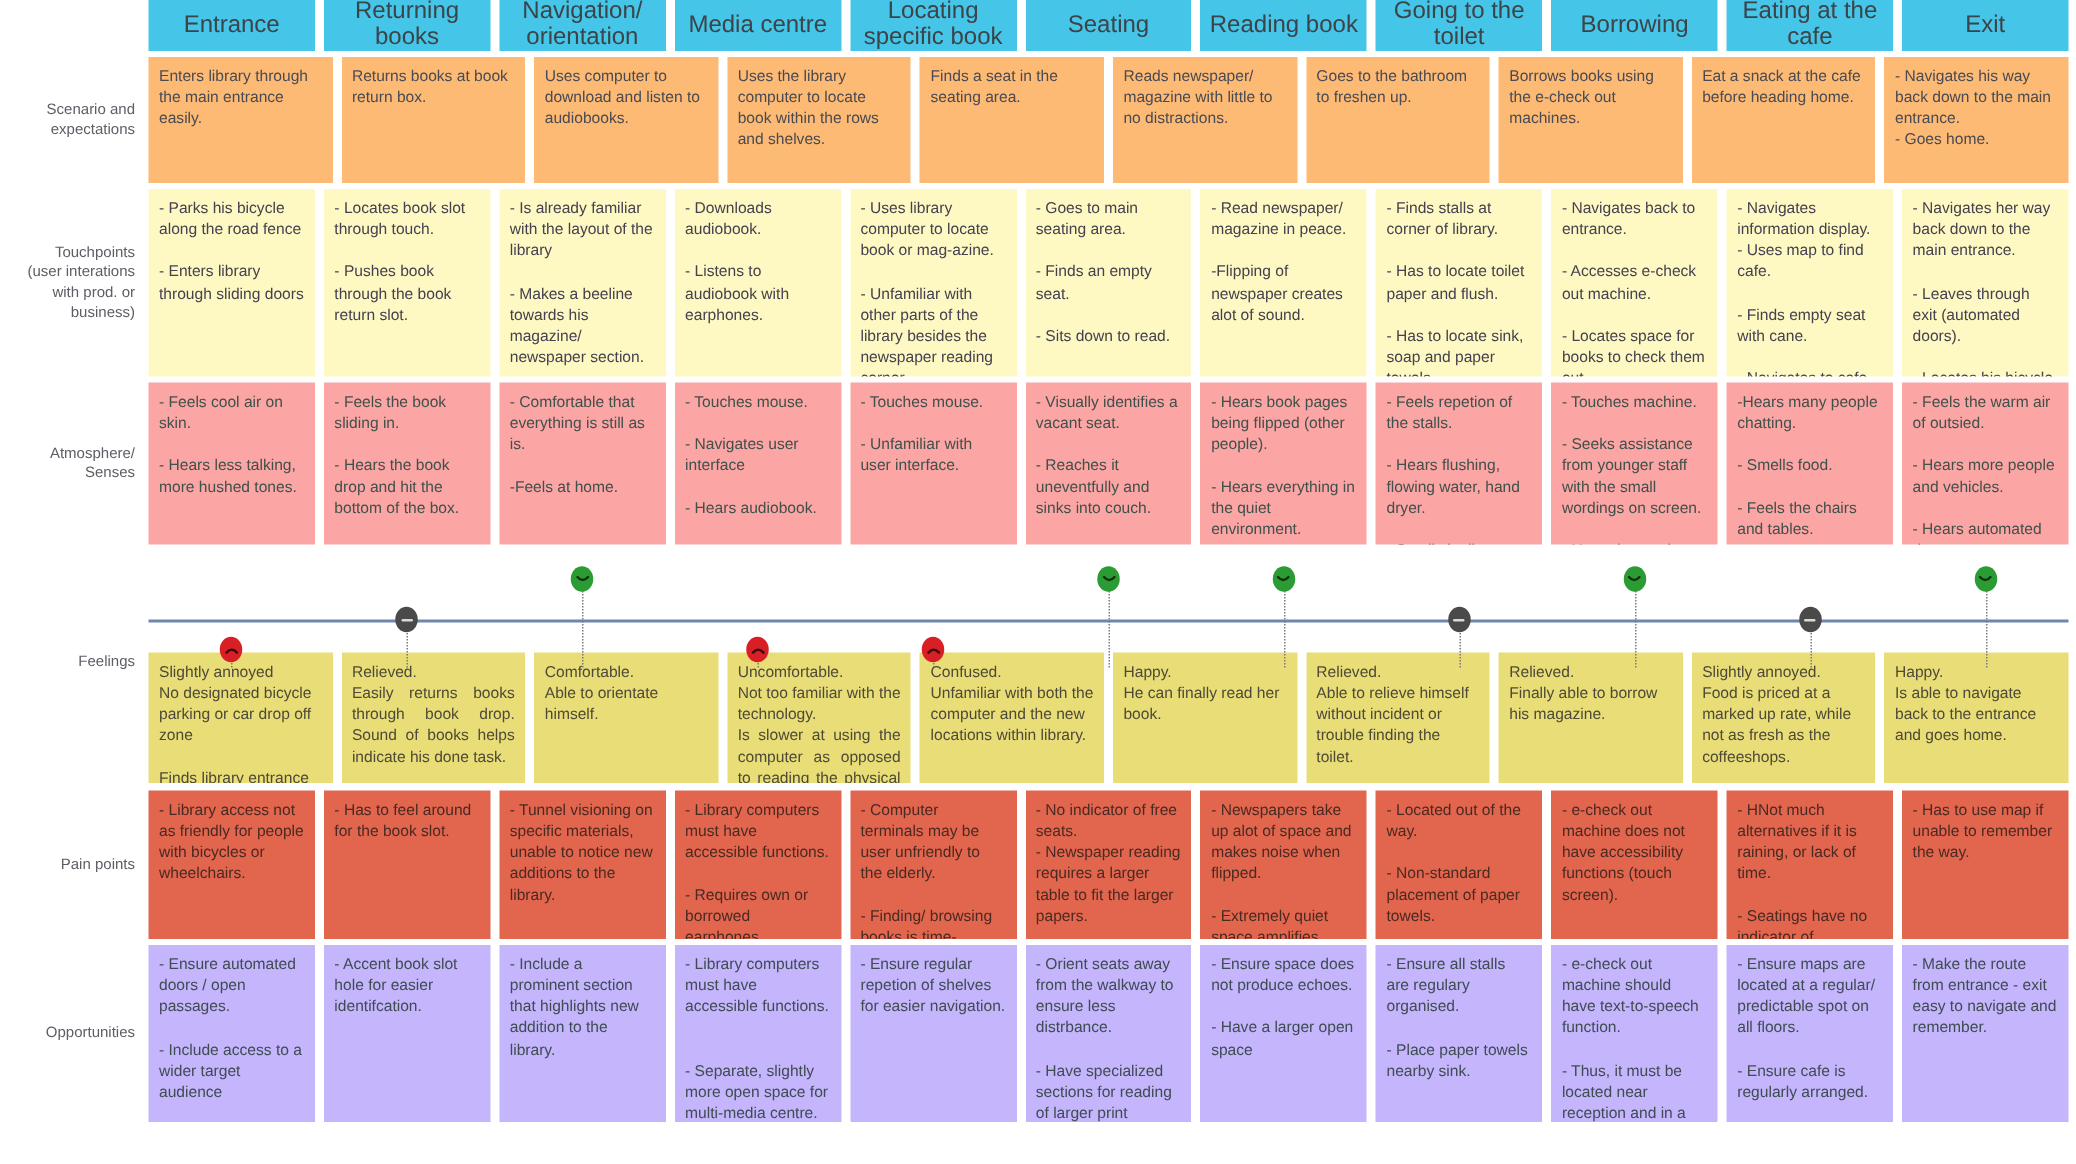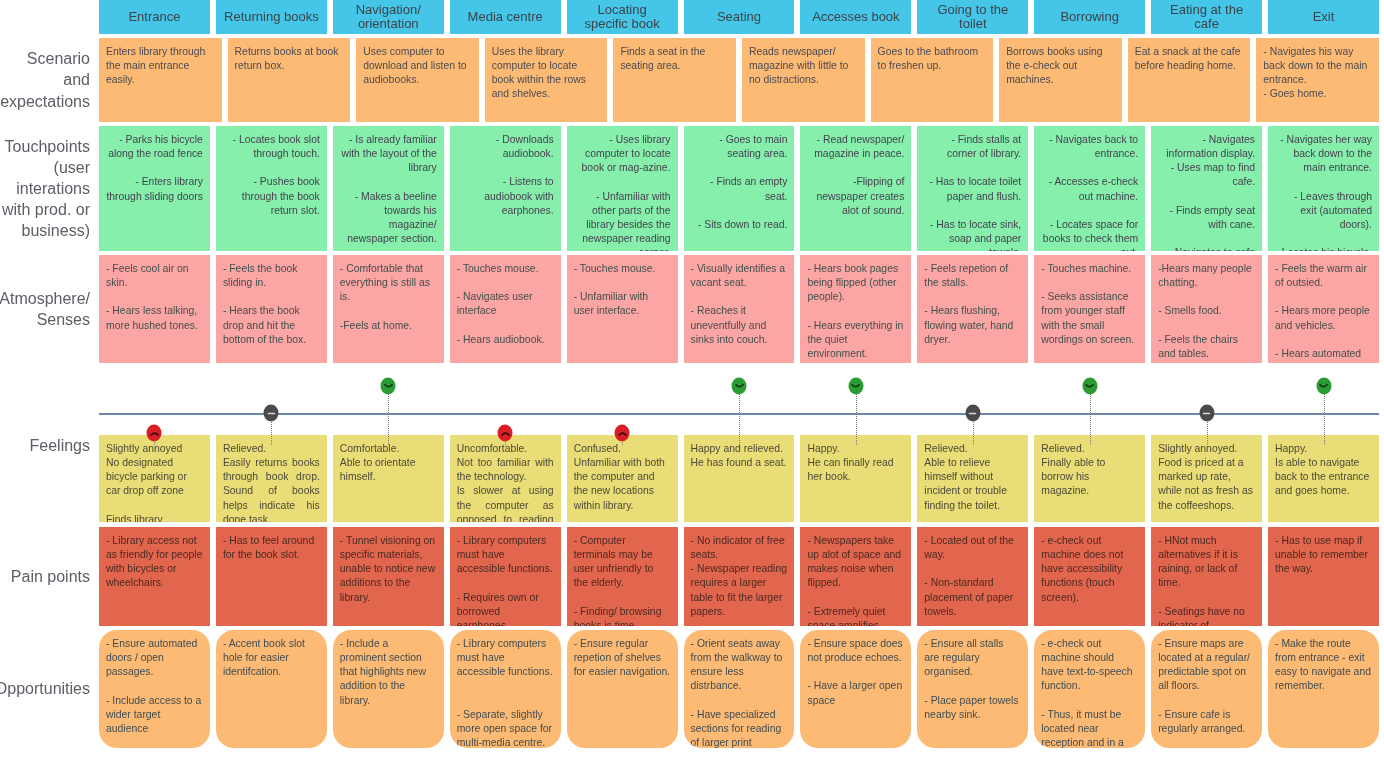--- a/index.html
+++ b/index.html
@@ -24,21 +24,21 @@
   }
   .rowlabel{
     width:99px;
     flex:0 0 99px;
     display:flex;
     align-items:center;
     justify-content:flex-end;
     text-align:right;
     padding-right:9px;
     box-sizing:border-box;
-    font-size:16px;
+    font-size:10px;
     line-height:1.32;
     color:#5d5d66;
   }
   .cells{
     flex:1 1 auto;
     display:flex;
     gap:6px;
     padding-right:5px;
     box-sizing:border-box;
   }
@@ -54,45 +54,45 @@
 
   
   .hdrrow{height:34px;}
   .hdr{
     background:#45c6e8;
     color:#3c4349;
     display:flex;
     align-items:center;
     justify-content:center;
     text-align:center;
-    font-size:13px;
+    font-size:16px;
     line-height:1.06;
     font-weight:400;
     padding:2px 3px;
     white-space:pre-line;
   }
 
   
   .scenario-row{height:84px;margin-top:4px;}
   .scenario .cell{background:#fdba74;}
 
   .touch-row{height:125px;margin-top:4px;}
-  .touch .cell{background:#86efac;color:#45414f;text-align:right;}
+  .touch .cell{background:#fef9c3;color:#45414f;}
 
   .atmos-row{height:108px;margin-top:4px;}
   .atmos .cell{background:#fca5a5;color:#41504a;}
 
   .feel-row{height:87px;}
   .feel .cell{background:#e8dd77;color:#4e4a38;}
 
   .pain-row{height:99px;margin-top:5px;}
   .pain .cell{background:#e2654e;color:#4a2a22;}
 
   .opp-row{height:118px;margin-top:4px;}
-  .opp .cell{background:#fdba74;color:#3f4c52;border-radius:18px;}
+  .opp .cell{background:#c4b5fd;color:#3f4c52;}
 
   
   .justify{text-align:justify;}
 
   
   .graph{
     position:relative;
     height:68px;
     width:1384px;
     margin-top:4px;
@@ -132,21 +132,21 @@
     <div class="rowlabel"></div>
     <div class="cells" id="hdr-cells">
         <div class="cell hdr">Entrance</div>
         <div class="cell hdr">Returning books</div>
         <div class="cell hdr">Navigation/
 orientation</div>
         <div class="cell hdr">Media centre</div>
         <div class="cell hdr">Locating
 specific book</div>
         <div class="cell hdr">Seating</div>
-        <div class="cell hdr">Accesses book</div>
+        <div class="cell hdr">Reading book</div>
         <div class="cell hdr">Going to the
 toilet</div>
         <div class="cell hdr">Borrowing</div>
         <div class="cell hdr">Eating at the
 cafe</div>
         <div class="cell hdr">Exit</div>
       </div>
   </div>
 
   <div class="row scenario-row scenario">
@@ -353,22 +353,20 @@
 Finds library entrance and enters through main entrance easily.</div>
         <div class="cell justify">Relieved.
 Easily returns books through book drop. Sound of books helps indicate his done task.</div>
         <div class="cell">Comfortable.
 Able to orientate himself.</div>
         <div class="cell justify">Uncomfortable.
 Not too familiar with the technology.
 Is slower at using the computer as opposed to reading the physical material.</div>
         <div class="cell">Confused.
 Unfamiliar with both the computer and the new locations within library.</div>
-        <div class="cell">Happy and relieved.
-He has found a seat.</div>
         <div class="cell">Happy.
 He can finally read her book.</div>
         <div class="cell">Relieved.
 Able to relieve himself without incident or trouble finding the toilet.</div>
         <div class="cell">Relieved.
 Finally able to borrow his magazine.</div>
         <div class="cell">Slightly annoyed.
 Food is priced at a marked up rate, while not as fresh as the coffeeshops.</div>
         <div class="cell">Happy.
 Is able to navigate back to the entrance and goes home.</div>

